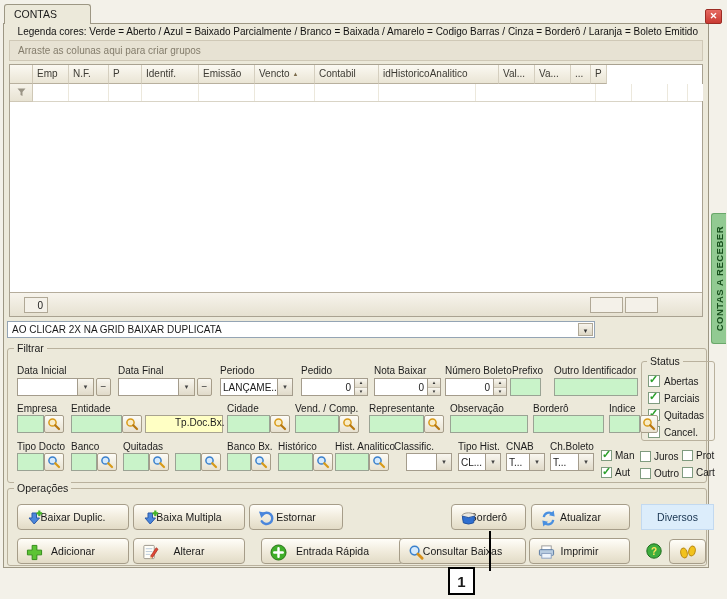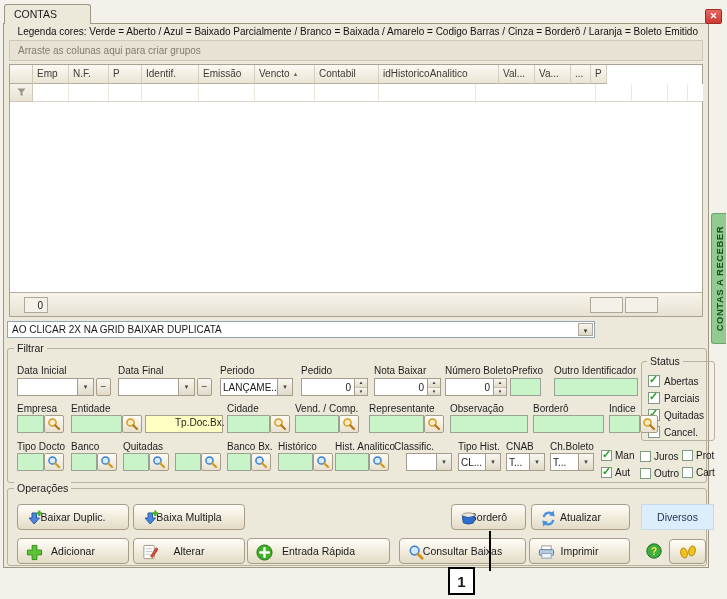--- a/index.html
+++ b/index.html
@@ -426,20 +426,29 @@
     <div class="btn" style="left:129px;top:480px;width:112px">
       <span class="bicon">
           <svg width="17" height="17" viewBox="0 0 17 17">
             <polygon points="6,3 10.5,3 10.5,8 13.5,8 8.2,14 3,8 6,8" fill="#4a86dc" stroke="#2a5aa8"></polygon>
             <rect x="12.2" y="0.5" width="2.2" height="5.6" fill="#44b428"></rect>
             <rect x="10.5" y="2.2" width="5.6" height="2.2" fill="#44b428"></rect>
           </svg>
         </span>
       <span>Baixa Multipla</span>
     </div>
+    <div class="btn" style="left:245px;top:480px;width:94px">
+      <span class="bicon">
+          <svg width="17" height="17" viewBox="0 0 18 18">
+            <path d="M4.5 5 A6 6 0 1 1 4 12" fill="none" stroke="#4a86dc" stroke-width="2.6" stroke-linecap="round"></path>
+            <polygon points="1,1.5 8.5,3 3.5,8.5" fill="#4a86dc"></polygon>
+          </svg>
+        </span>
+      <span>Estornar</span>
+    </div>
     <div class="btn" style="left:447px;top:480px;width:75px">
       <span class="bicon">
           <svg width="17" height="17" viewBox="0 0 18 18">
             <ellipse cx="9" cy="6" rx="6.8" ry="3" fill="#e9e7e0" stroke="#9a958a"></ellipse>
             <path d="M2.6 6.5 Q2.6 9 3.6 13.6 Q9 16.2 14.4 13.6 Q15.4 9 15.4 6.5 Q9 9.6 2.6 6.5 z" fill="#2f6fd0" stroke="#1c4c9c"></path>
           </svg>
         </span>
       <span>Borderô</span>
     </div>
     <div class="btn" style="left:527px;top:480px;width:99px">
@@ -469,21 +478,21 @@
       <span class="bicon">
           <svg width="17" height="17" viewBox="0 0 18 18">
             <rect x="2" y="1.5" width="11" height="14" rx="1" fill="#fffef8" stroke="#9a958a"></rect>
             <path d="M4 5h7M4 8h7M4 11h5" stroke="#b8c8d8" stroke-width="1"></path>
             <path d="M9 13 L15 4 L17 5.5 L11 14.5 z" fill="#e04838" stroke="#a02818" stroke-width="0.7"></path>
             <path d="M9 13 l-0.7 3.2 2.8-1.6 z" fill="#f0c088"></path>
           </svg>
         </span>
       <span>Alterar</span>
     </div>
-    <div class="btn" style="left:243px;top:514px;width:143px">
+    <div class="btn" style="left:257px;top:514px;width:143px">
       <span class="bicon">
           <svg width="17" height="17" viewBox="0 0 18 18">
             <circle cx="9" cy="9" r="8" fill="#3fae28" stroke="#237012"></circle>
             <path d="M9 4.5v9M4.5 9h9" stroke="#fff" stroke-width="2.6" stroke-linecap="round"></path>
           </svg>
         </span>
       <span>Entrada Rápida</span>
     </div>
     <div class="btn" style="left:395px;top:514px;width:127px">
       <span class="bicon">

